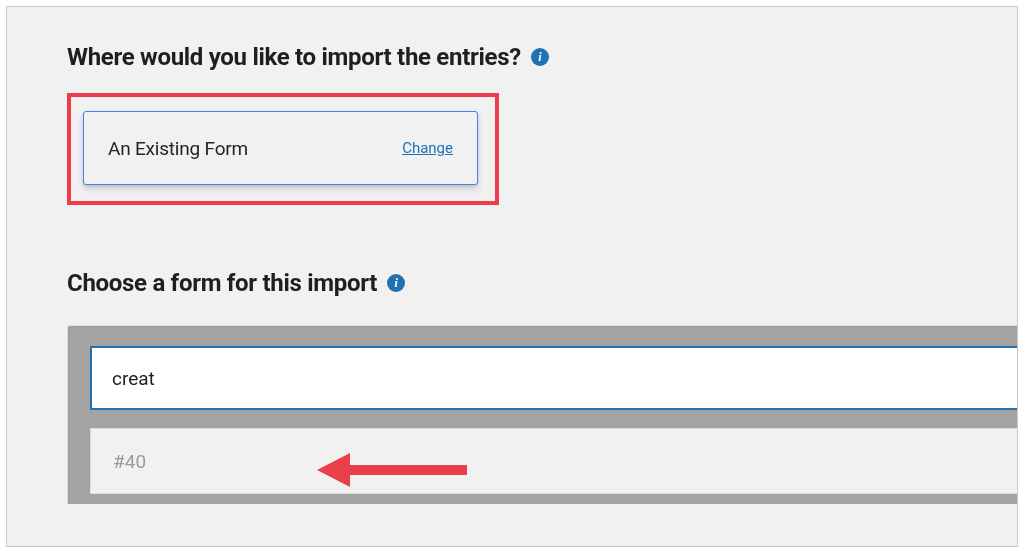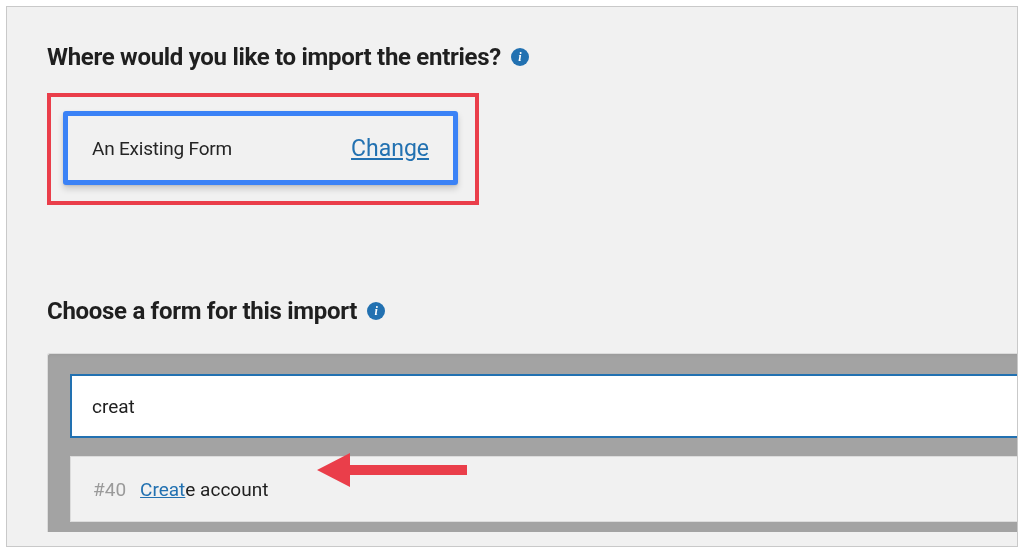--- a/index.html
+++ b/index.html
@@ -10,21 +10,21 @@
       height: 553px;
       overflow: hidden;
     }
     .panel {
       margin: 6px;
       width: 1012px;
       height: 541px;
       background: #f1f1f1;
       border: 1px solid #c9c9c9;
       padding-top: 36px;
-      padding-left: 40px;
+      padding-left: 60px;
       position: relative;
       overflow: hidden;
     }
     .section-title {
       font-size: 24px;
       font-weight: 700;
       color: #1f1f1f;
       letter-spacing: -0.3px;
       display: flex;
       align-items: center;
@@ -50,43 +50,43 @@
       width: 432px;
       height: 112px;
       border: 4px solid #ea3e4a;
       padding: 14px 12px 16px 12px;
       position: relative;
     }
     .option-card {
       width: 395px;
       height: 74px;
       background: #f1f1f1;
-      border: 5px solid #3b82f6;
+      border: 1px solid #3b82f6;
       border-radius: 3px;
       box-shadow: 0 4px 6px rgba(0,0,0,0.16), 0 1px 2px rgba(0,0,0,0.08);
       display: flex;
       align-items: center;
       justify-content: space-between;
       padding: 0 24px 0 24px;
     }
     .option-label {
       font-size: 19px;
       color: #252525;
       font-weight: 400;
       letter-spacing: -0.2px;
     }
     .change-link {
       color: #2271b1;
       text-decoration: underline;
-      font-size: 23px;
+      font-size: 15px;
       font-weight: 400;
       cursor: pointer;
     }
     .section2 {
-      margin-top: 92px;
+      margin-top: 64px;
     }
     .search-wrap {
       margin-top: 28px;
       position: relative;
       background: #a3a3a3;
       border: 1px solid #dcdcdc;
       border-bottom: none;
       border-right: none;
       border-radius: 3px 0 0 0;
       box-shadow: inset 0 2px 3px rgba(0,0,0,0.04);
@@ -158,21 +158,20 @@
   <div class="section2">
     <div class="section-title">
       <span>Choose a form for this import</span>
       <span class="info-icon">i</span>
     </div>
 
     <div class="search-wrap">
       <input type="text" class="search-input" value="creat" style="">
       <div class="result-row">
         <span class="result-id">#40</span>
-        <span class="result-text"><span class="result-match">Creat</span><span>e account</span></span>
       </div>
     </div>
   </div>
 
   <svg class="arrow" width="160" height="50" viewBox="0 0 160 50">
     <path d="M 155 20 L 38 20 L 38 8 L 5 25 L 38 42 L 38 30 L 155 30 Z" fill="#ea3e4a"></path>
   </svg>
 
 </div>
 

